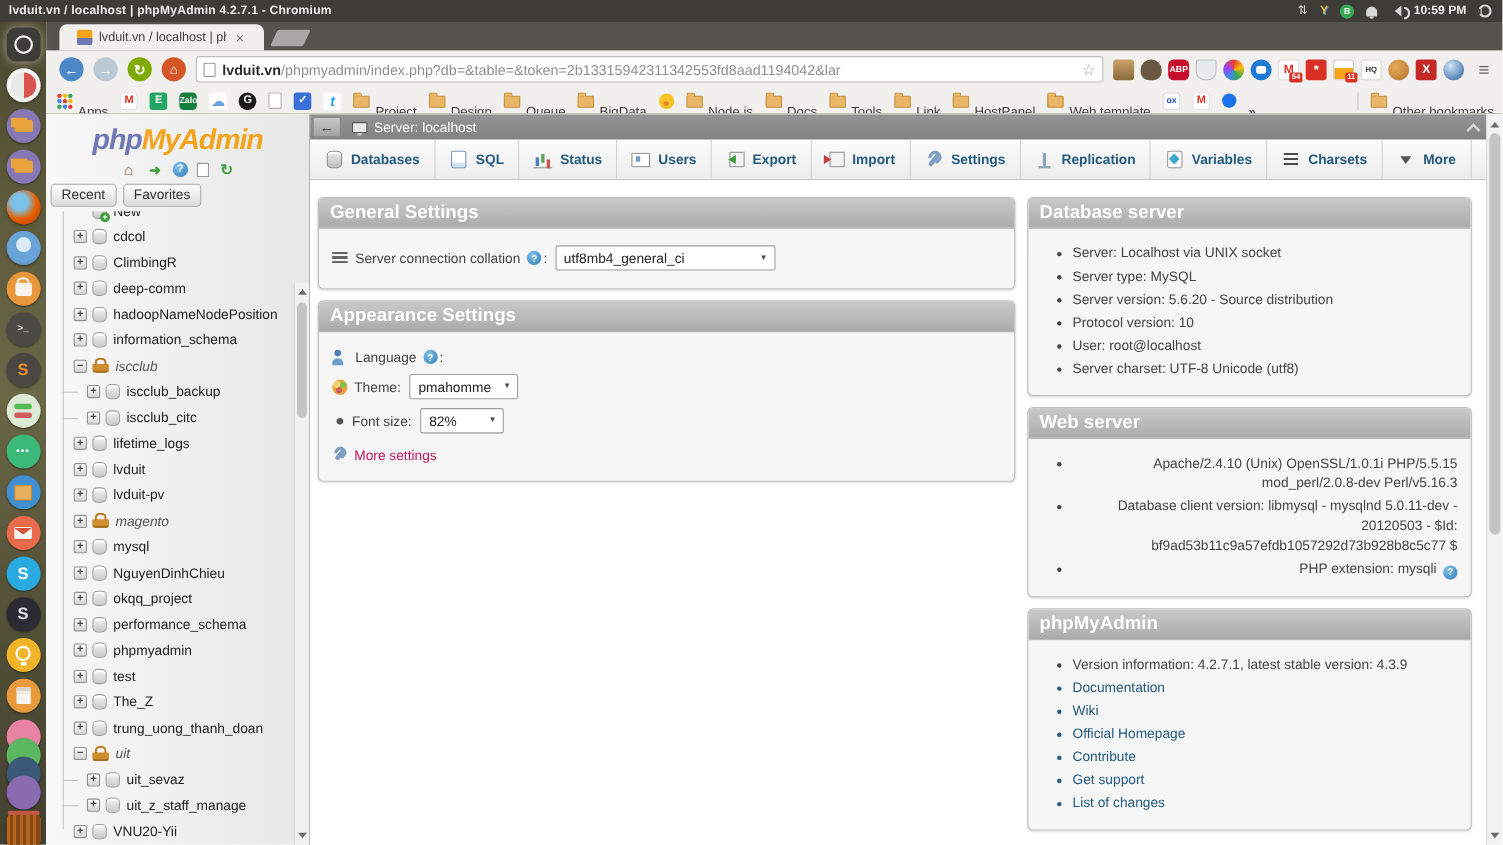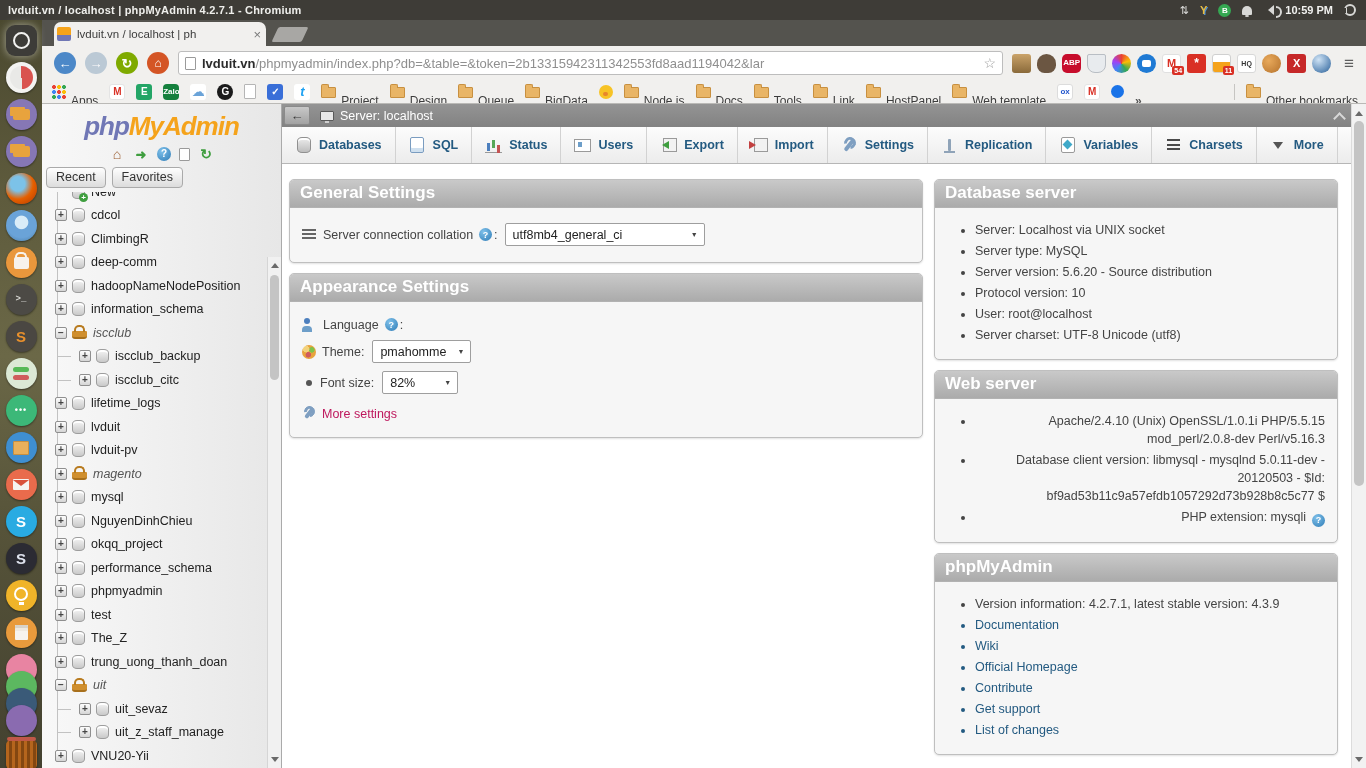--- a/index.html
+++ b/index.html
@@ -75,22 +75,22 @@
   .l-c3 { background:#3a5a78; margin-top:-20px; }
   .l-c4 { background:#8a6bb0; margin-top:-20px; }
   .l-trash { border-radius:5px 5px 7px 7px; margin-top:-2px;
       background:repeating-linear-gradient(90deg,#b5651d 0 3px,#844711 3px 6px); }
   .l-trash::before { content:""; position:absolute; top:-3px; left:1px; right:1px; height:4px;
       background:#c05848; border-radius:2px; }
 
   
   .bstack { flex:1; display:flex; flex-direction:column; min-width:0; }
   .tabstrip { height:26px; background:#54534e; display:flex; align-items:flex-end; padding-left:12px; flex:none; }
-  .btab { width:212px; height:24px; background:#f1f0ee; border-radius:7px 7px 0 0; display:flex;
-          align-items:center; padding:0 3px; gap:6px; }
+  .btab { width:186px; height:24px; background:#f1f0ee; border-radius:7px 7px 0 0; display:flex;
+          align-items:center; padding:0 16px; gap:6px; }
   .favicon { width:14px; height:14px; flex:none; border-radius:2px;
       background:linear-gradient(180deg,#f5a31b 55%, #7077b5 55%); position:relative; }
   .btab-title { font-size:11.5px; color:#3c3c3c; white-space:nowrap; overflow:hidden; flex:1; }
   .tab-close { color:#7a7a7a; font-size:13px; line-height:1; padding:0 2px; }
   .newtab-stub { width:30px; height:15px; background:#a8a7a4; margin:0 0 4px 9px; transform:skewX(-25deg); border-radius:2px; }
 
   .toolbar { height:34px; background:#f1f0ee; display:flex; align-items:center; padding:0 8px 0 12px; gap:9px; flex:none; }
   .navbtn { width:22px; height:22px; border-radius:50%; flex:none; display:flex; align-items:center;
             justify-content:center; color:#fff; font-size:13px; font-weight:bold; line-height:1; }
   .nav-back { background:#4c88c8; }
@@ -176,21 +176,21 @@
   .nic-exit { color:#3f9e3f; font-size:13px; font-weight:bold; }
   .nic-help { width:14px; height:14px; border-radius:50%; background:radial-gradient(circle at 35% 30%,#7ec0ea,#2f7cb6);
               color:#fff; font-size:10px; font-weight:bold; }
   .nic-doc { width:11px; height:13px; background:#fff; border:1px solid #9a9a9a; border-radius:1px; }
   .nic-refresh { color:#3f9e3f; font-size:14px; font-weight:bold; }
   .recfav { display:flex; gap:6px; padding:0 0 4px 4px; }
   .rf-btn { border:1px solid #aaa; background:linear-gradient(#fefefe,#dcdcdc); border-radius:4px;
             padding:2px 9px 3px; font-size:12.5px; color:#333; }
   .tree { flex:1; overflow:hidden; position:relative; padding:0 18px 0 0; list-style:none; }
   .tree::before { content:""; position:absolute; left:15px; top:0; bottom:14px; width:1px; background:#c2c2c2; }
-  .trow { display:flex; align-items:center; height:23.5px; padding-left:13px; position:relative; }
+  .trow { display:flex; align-items:center; height:23.5px; padding-left:25px; position:relative; }
   .trow.cut { margin-top:-12px; }
   .trow.child { padding-left:37px; }
   .trow.child::before { content:""; position:absolute; left:15px; top:50%; width:14px; height:1px; background:#c2c2c2; }
   .exp { width:12px; height:12px; border:1px solid #8f8f8f; background:linear-gradient(#fdfdfd,#d5d5d5);
          border-radius:2px; display:flex; align-items:center; justify-content:center; font-size:10px;
          line-height:1; color:#444; margin-right:5px; flex:none; font-weight:bold; }
   .exp.plus::before { content:"+"; } .exp.minus::before { content:"−"; }
   .exp.none { visibility:hidden; }
   .tico { width:13px; height:13px; margin-right:6px; flex:none; position:relative; }
   .tico.db { background:linear-gradient(#f5f5f5,#c9c9c9); border:1px solid #9d9d9d; border-radius:5px/4px;

